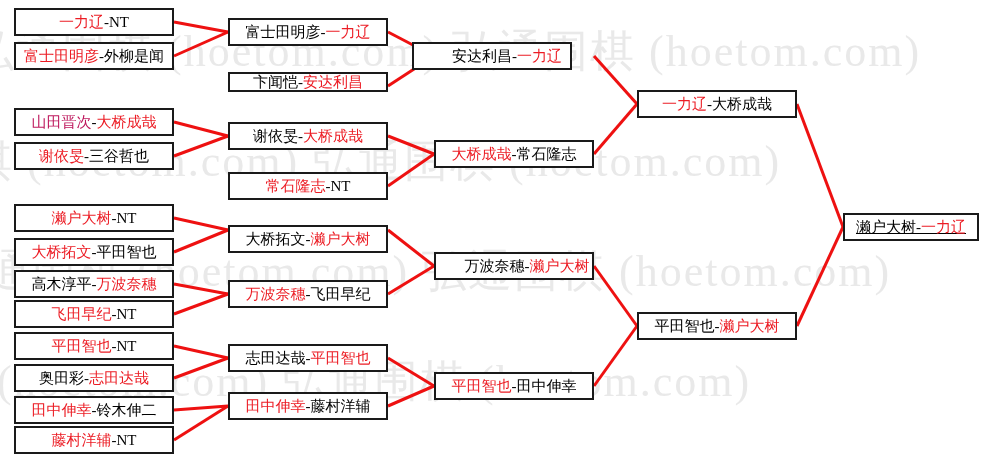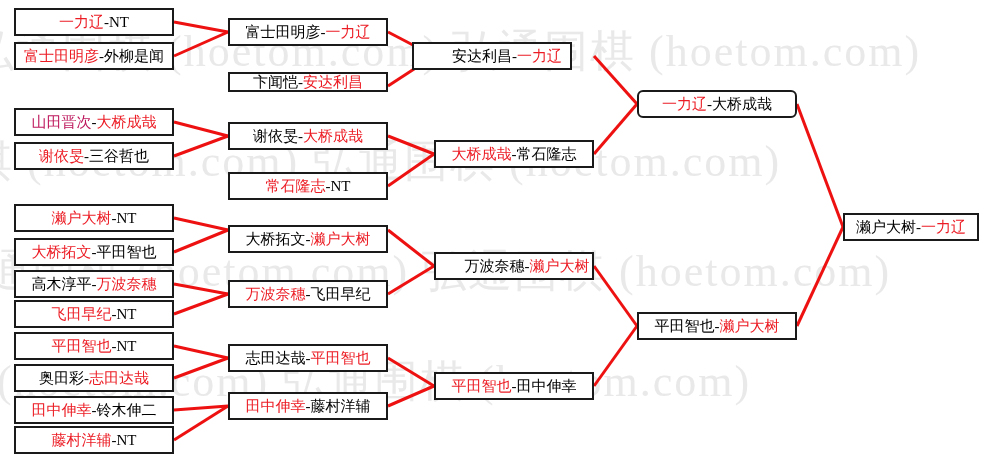--- a/index.html
+++ b/index.html
@@ -176,24 +176,24 @@
       </div>
       <div class="match-box r3" style="left: 434px; top: 140px; width: 160px; height: 28px; border-color: rgb(26, 26, 26);">
         <span class="match-label"><span class="p-win" style="color: rgb(236, 28, 36);">大桥成哉</span><span class="sep">-</span><span class="p-lose" style="color: rgb(0, 0, 0);">常石隆志</span></span>
       </div>
       <div class="match-box r3" style="left: 434px; top: 252px; width: 160px; height: 28px; border-color: rgb(26, 26, 26); padding-left: 26px;">
         <span class="match-label"><span class="p-lose" style="color: rgb(0, 0, 0);">万波奈穗</span><span class="sep">-</span><span class="p-win" style="color: rgb(236, 28, 36);">濑户大树</span></span>
       </div>
       <div class="match-box r3" style="left: 434px; top: 372px; width: 160px; height: 28px; border-color: rgb(26, 26, 26);">
         <span class="match-label"><span class="p-win" style="color: rgb(236, 28, 36);">平田智也</span><span class="sep">-</span><span class="p-lose" style="color: rgb(0, 0, 0);">田中伸幸</span></span>
       </div>
-      <div class="match-box r4" style="left: 637px; top: 90px; width: 160px; height: 28px; border-color: rgb(26, 26, 26); border-radius: 6px;">
+      <div class="match-box r4" style="left: 637px; top: 90px; width: 160px; height: 28px; border-color: rgb(26, 26, 26);">
         <span class="match-label"><span class="p-win" style="color: rgb(236, 28, 36);">一力辽</span><span class="sep">-</span><span class="p-lose" style="color: rgb(0, 0, 0);">大桥成哉</span></span>
       </div>
       <div class="match-box r4" style="left: 637px; top: 312px; width: 160px; height: 28px; border-color: rgb(26, 26, 26);">
         <span class="match-label"><span class="p-lose" style="color: rgb(0, 0, 0);">平田智也</span><span class="sep">-</span><span class="p-win" style="color: rgb(236, 28, 36);">濑户大树</span></span>
       </div>
-      <div class="match-box r5" style="left: 843px; top: 213px; width: 136px; height: 28px; border-color: rgb(26, 26, 26);">
+      <div class="match-box r5" style="left: 843px; top: 213px; width: 136px; height: 28px; border-color: rgb(26, 26, 26); text-decoration: underline;">
         <span class="match-label"><span class="p-lose" style="color: rgb(0, 0, 0);">濑户大树</span><span class="sep">-</span><span class="p-win" style="color: rgb(236, 28, 36);">一力辽</span></span>
       </div>
     </div>
 
 </div>
 
 </body></html>

